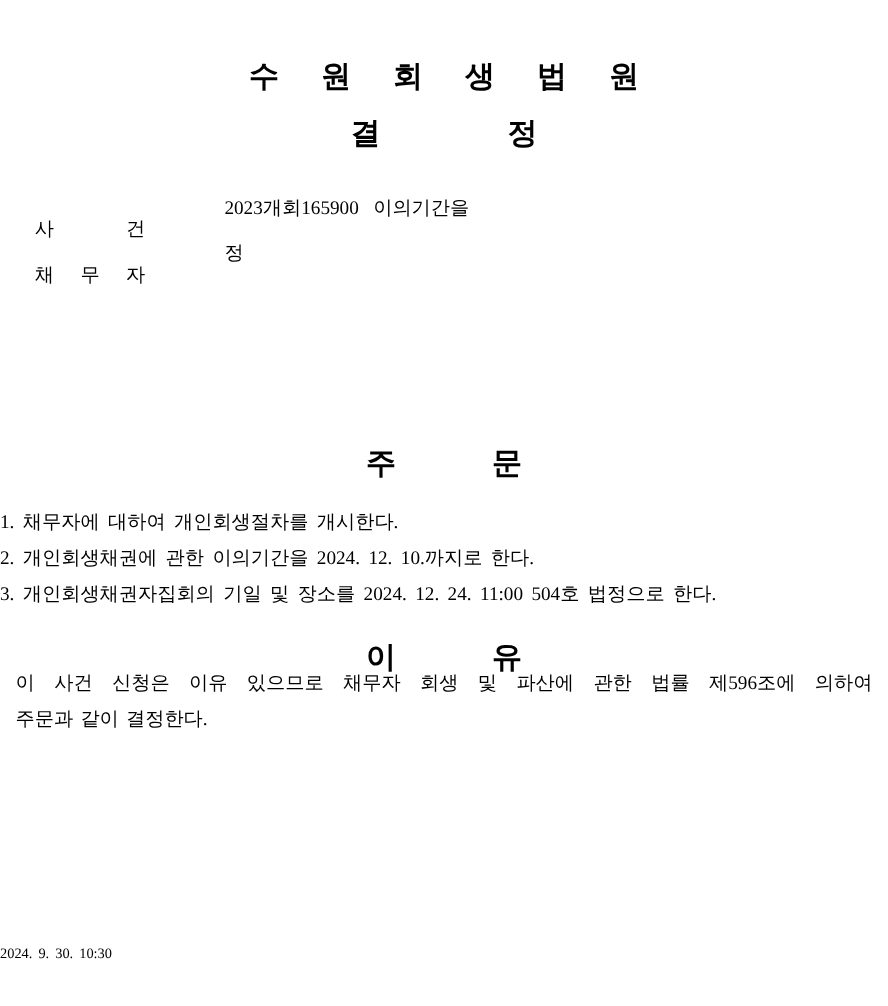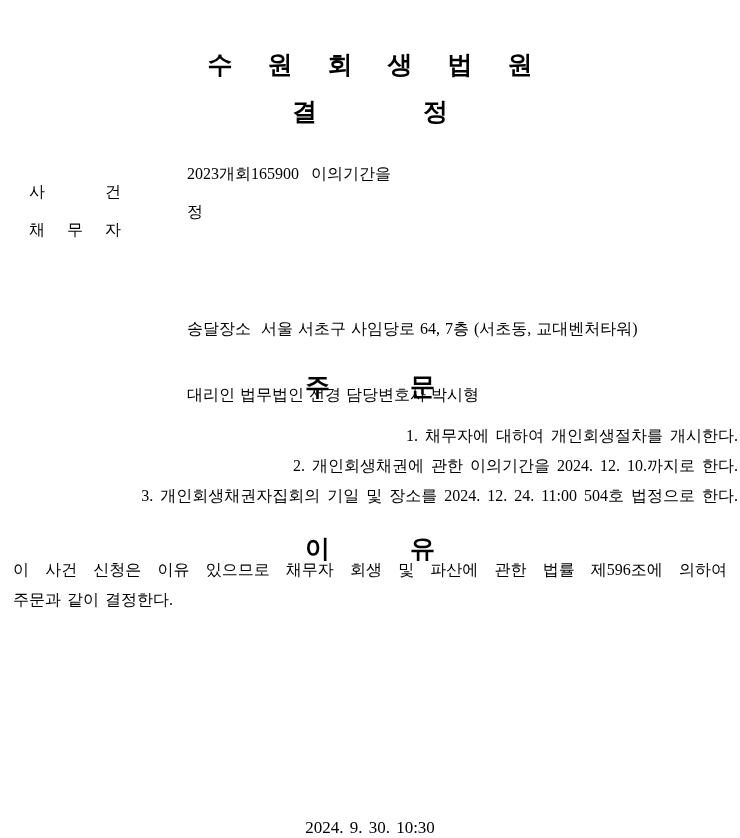--- a/index.html
+++ b/index.html
@@ -70,21 +70,20 @@
   }
 
   
   .order-list {
     position: absolute;
     left: 0;
     top: 421px;
     right: 2px;
     line-height: 30px;
     word-spacing: 3px;
-    text-align: right;
   }
   .order-item { white-space: nowrap; }
 
   
   .reason {
     position: absolute;
     left: 13px;
     right: 13px;
     top: 555px;
     line-height: 30px;
@@ -93,23 +92,23 @@
   .reason-line.justify-full {
     text-align: justify;
     text-align-last: justify;
   }
 
   
   .date-line {
     position: absolute;
     left: 0;
     right: 0;
-    top: 818px;
-    text-align: center;
-    font-size: 17px;
+    top: 787px;
+    text-align: left;
+    font-size: 12px;
     line-height: 1.2;
     word-spacing: 2px;
   }
 </style>
 </head>
 <body>
 
 <div class="page">
 
   <div class="spread court-title">
@@ -129,24 +128,20 @@
   <div class="row row-case">
     <span class="field-label"><span>사</span><span>건</span></span>
     <span class="field-value">2023개회165900   이의기간을</span>
   </div>
 
   <div class="row row-debtor">
     <span class="field-label"><span>채</span><span>무</span><span>자</span></span>
     <span class="field-value">정</span>
   </div>
 
-  <div class="address-block">
-    <div>송달장소  서울 서초구 사임당로 64, 7층 (서초동, 교대벤처타워)</div>
-    <div>대리인 법무법인 선경 담당변호사 박시형</div>
-  </div>
 
   <div class="spread sec-heading h-order">
       <span>주</span>
       <span>문</span>
     </div>
 
   <div class="order-list">
     <div class="order-item">1. 채무자에 대하여 개인회생절차를 개시한다.</div>
     <div class="order-item">2. 개인회생채권에 관한 이의기간을 2024. 12. 10.까지로 한다.</div>
     <div class="order-item">3. 개인회생채권자집회의 기일 및 장소를 2024. 12. 24. 11:00 504호 법정으로 한다.</div>

